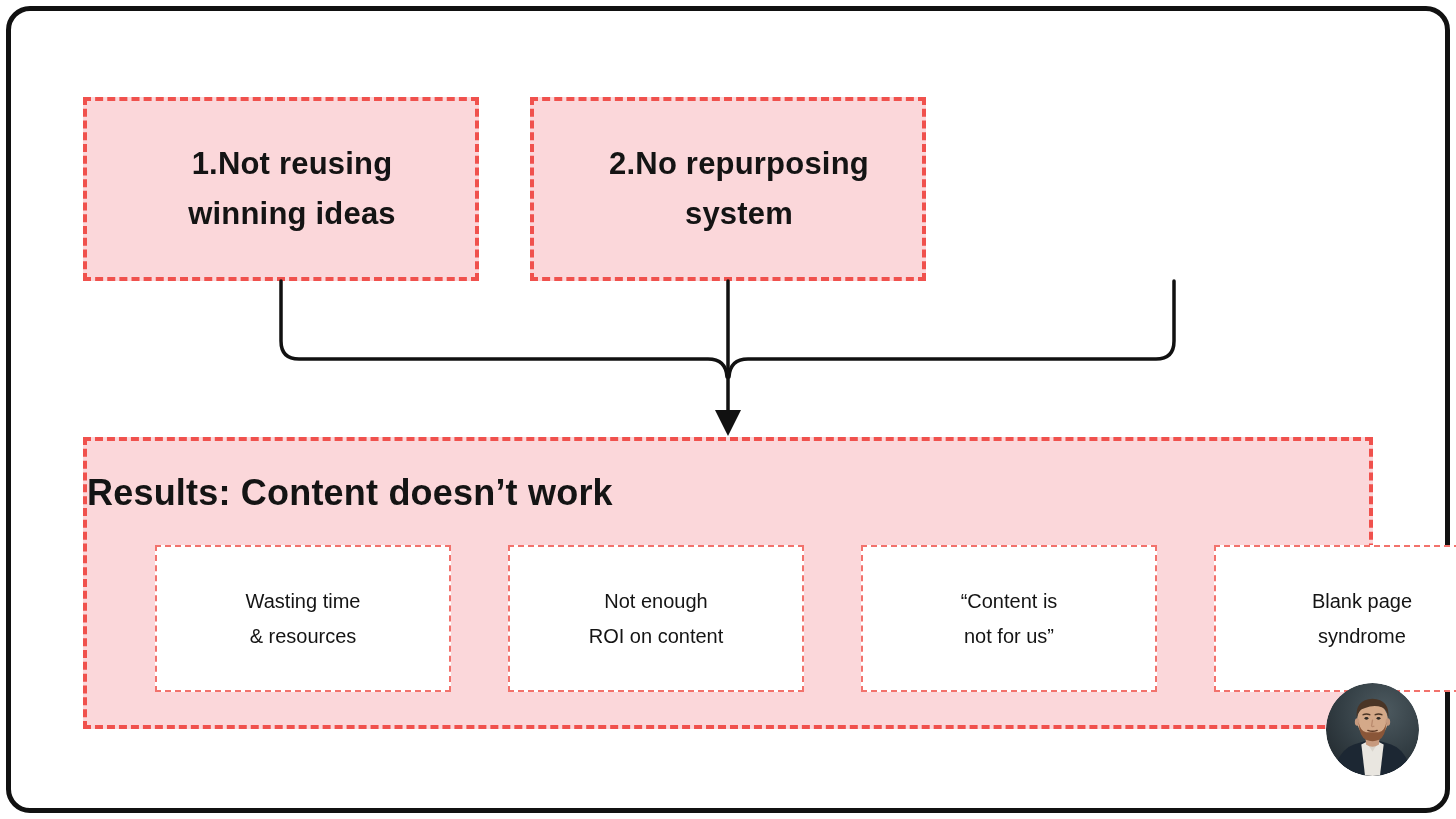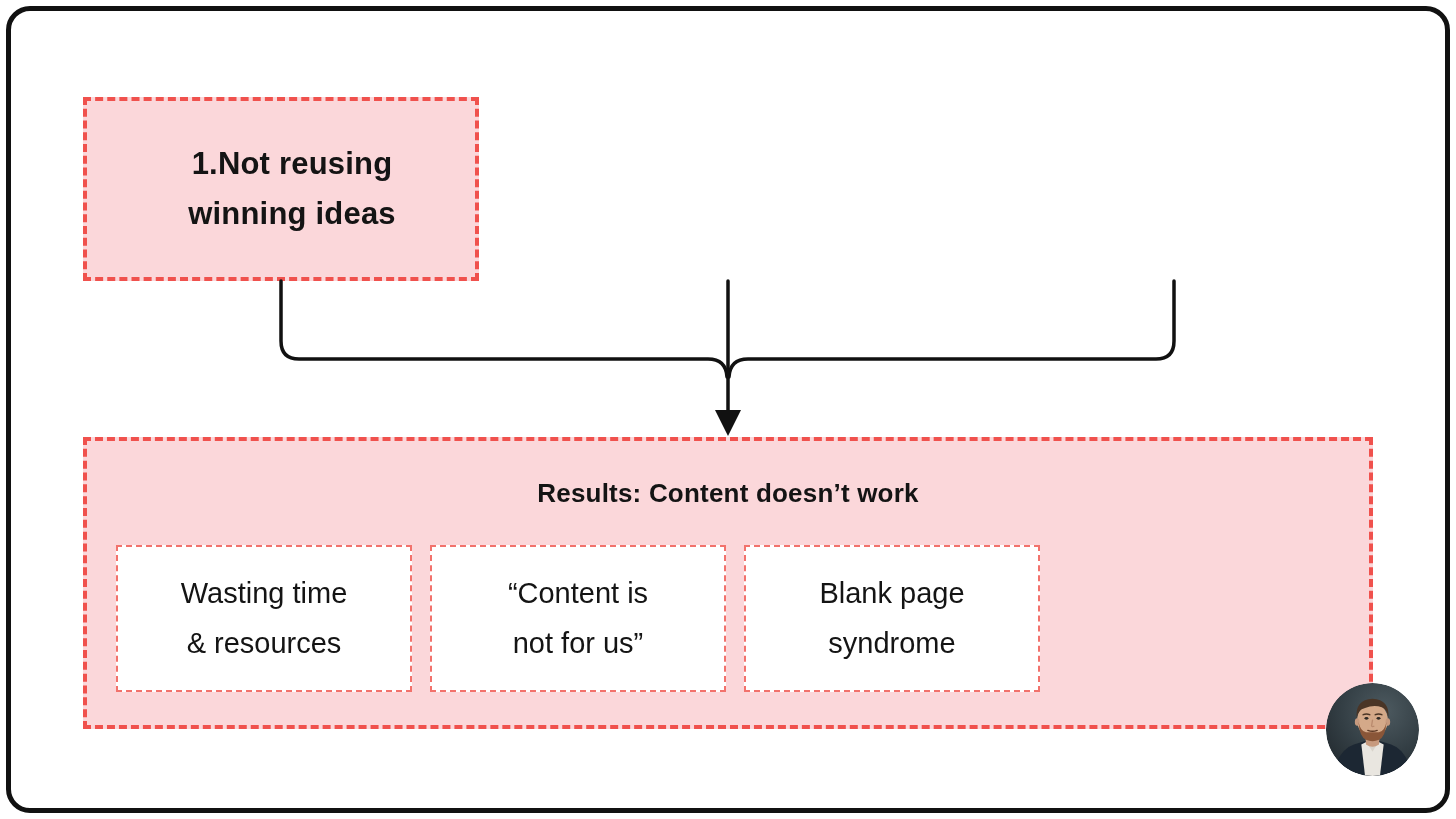--- a/index.html
+++ b/index.html
@@ -62,23 +62,22 @@
     height: 292px;
     background: #FBD7DA;
     border: 4px dashed #F0514D;
     box-sizing: border-box;
   }
   .results-title {
     position: absolute;
     left: 0;
     top: 32px;
     width: 100%;
-    text-align: center;
     font-weight: bold;
-    font-size: 26px;
+    font-size: 36px;
     line-height: 40px;
     letter-spacing: 0.2px;
   }
   .results-items {
     position: absolute;
     left: 29px;
     top: 104px;
     width: 1240px;
     display: flex;
     gap: 18px;
@@ -87,24 +86,25 @@
     width: 296px;
     height: 147px;
     background: #ffffff;
     border: 2px dashed #F2726C;
     box-sizing: border-box;
     display: flex;
     align-items: center;
     justify-content: center;
     text-align: center;
     font-weight: normal;
-    font-size: 29px;
+    font-size: 20px;
     line-height: 1.72;
     white-space: pre-line;
     flex: 0 0 auto;
+    margin-left: 39px;
   }
   .avatar {
     position: absolute;
     left: 1326px;
     top: 683px;
     width: 93px;
     height: 93px;
     border-radius: 50%;
     overflow: hidden;
     z-index: 5;
@@ -113,37 +113,45 @@
 </head>
 <body>
 
 <div class="canvas">
 
   <div class="frame"></div>
 
   <div class="cause-box cause-1">
     <span>1.Not reusing
 winning ideas</span>
+  </div>
+  <div class="cause-box cause-2">
+    <span>2.No repurposing
+system</span>
   </div>
 
   <svg class="connector-svg" viewBox="0 0 1456 819">
     <g fill="none" stroke="#111111" stroke-width="3.5" stroke-linecap="round">
       <path d="M 281 281 L 281 341 Q 281 359 299 359 L 708 359 Q 726 359 727 377"></path>
       <path d="M 1174 281 L 1174 341 Q 1174 359 1156 359 L 748 359 Q 730 359 729 377"></path>
       <path d="M 728 281 L 728 428"></path>
     </g>
     <polygon points="715,410 741,410 728,436" fill="#111111"></polygon>
   </svg>
 
   <div class="results-box">
     <div class="results-title">Results: Content doesn’t work</div>
     <div class="results-items">
       <div class="result-item">
         <span>Wasting time
 &amp; resources</span>
+      </div>
+      <div class="result-item">
+        <span>Not enough
+ROI on content</span>
       </div>
       <div class="result-item">
         <span>“Content is
 not for us”</span>
       </div>
       <div class="result-item">
         <span>Blank page
 syndrome</span>
       </div>
     </div>

